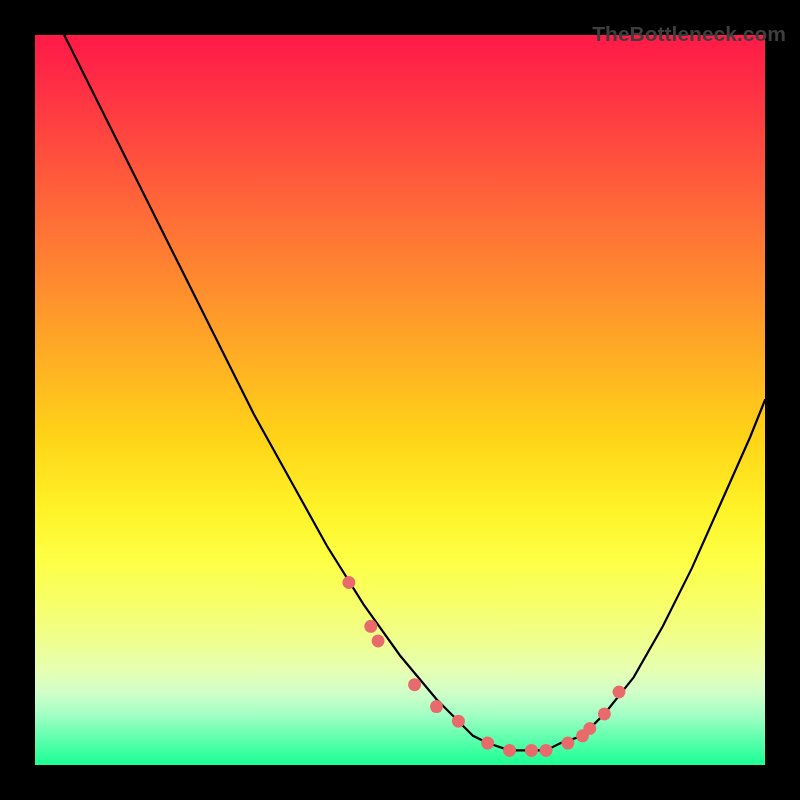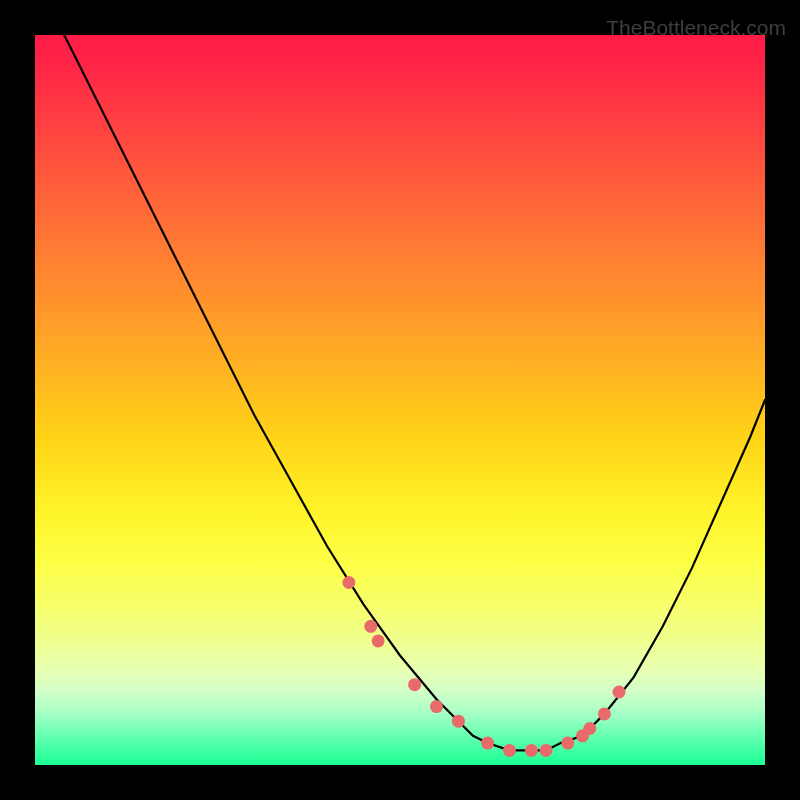--- a/index.html
+++ b/index.html
@@ -1,17 +1,17 @@
 <!DOCTYPE html>
 <html><head>
 <meta charset="utf-8">
 <style>
   * { margin: 0; padding: 0; box-sizing: border-box; }
   body { width: 800px; height: 800px; background: #000; position: relative; overflow: hidden; font-family: Arial, sans-serif; }
-  .watermark { position: absolute; top: 16px; right: 14px; color: #3e3e3e; font-size: 21px; font-weight: 400; z-index: 10; }
+  .watermark { position: absolute; top: 22px; right: 14px; color: #3e3e3e; font-size: 21px; font-weight: 700; z-index: 10; }
   .plot-area { position: absolute; left: 35px; top: 35px; width: 730px; height: 730px; }
   .gradient-bg { position: absolute; inset: 0; background: linear-gradient(to bottom,
       #ff1a47 0%,
       #ff2846 5%,
       #ff4a3f 15%,
       #ff6d37 25%,
       #ff8e2e 35%,
       #ffb123 45%,
       #ffd317 55%,
       #fff328 65%,

